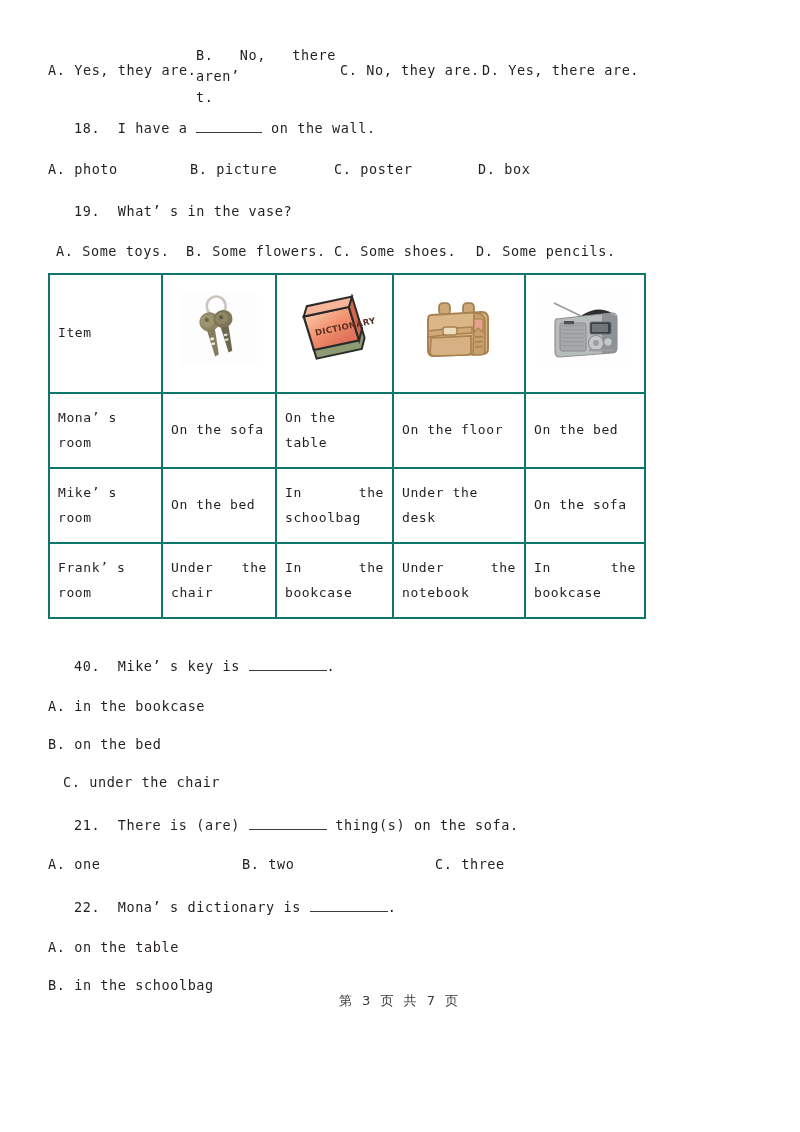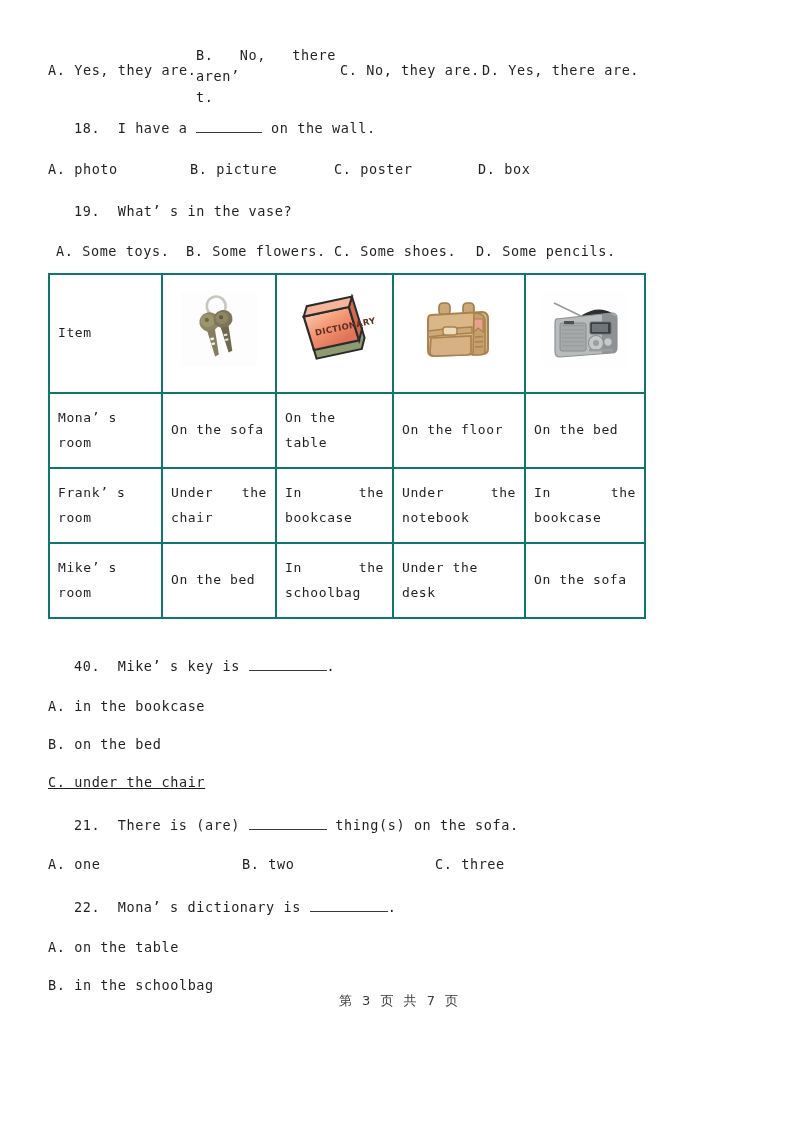--- a/index.html
+++ b/index.html
@@ -271,72 +271,72 @@
         <td class="col-c3">
           <span>On the floor</span>
         </td>
         <td class="col-c4">
           <span>On the bed</span>
         </td>
       </tr>
 
       <tr class="row-txt">
         <td class="col-item namecell">
+          <span>Mike’ s</span>
+          <span>room</span>
+        </td>
+        <td class="col-c1">
+          <span>On the bed</span>
+        </td>
+        <td class="col-c2 cell-just">
+          <span class="jrow">In the</span>
+          <span class="lrow">schoolbag</span>
+        </td>
+        <td class="col-c3">
+          <span>Under the desk</span>
+        </td>
+        <td class="col-c4">
+          <span>On the sofa</span>
+        </td>
+      </tr>
+
+      <tr class="row-txt">
+        <td class="col-item namecell">
           <span>Frank’ s</span>
           <span>room</span>
         </td>
         <td class="col-c1 cell-just">
           <span class="jrow">Under the</span>
           <span class="lrow">chair</span>
         </td>
         <td class="col-c2 cell-just">
           <span class="jrow">In the</span>
           <span class="lrow">bookcase</span>
         </td>
         <td class="col-c3 cell-just">
           <span class="jrow">Under the</span>
           <span class="lrow">notebook</span>
         </td>
         <td class="col-c4 cell-just">
           <span class="jrow">In the</span>
           <span class="lrow">bookcase</span>
-        </td>
-      </tr>
-
-      <tr class="row-txt">
-        <td class="col-item namecell">
-          <span>Mike’ s</span>
-          <span>room</span>
-        </td>
-        <td class="col-c1">
-          <span>On the bed</span>
-        </td>
-        <td class="col-c2 cell-just">
-          <span class="jrow">In the</span>
-          <span class="lrow">schoolbag</span>
-        </td>
-        <td class="col-c3">
-          <span>Under the desk</span>
-        </td>
-        <td class="col-c4">
-          <span>On the sofa</span>
         </td>
       </tr>
     </tbody>
   </table>
 
   <div class="qline" style="left:74px; top:658px;">
     <span>40</span><span>.</span>&nbsp;
     <span>Mike’ s key is</span>
     <span class="blank-underline" style="width:78px;"></span><span>.</span>
   </div>
 
   <div class="opt" style="left:48px; top:698px;">A. in the bookcase</div>
   <div class="opt" style="left:48px; top:736px;">B. on the bed</div>
-  <div class="opt" style="left:48px; top:774px;text-decoration:underline;">C. under the chair</div>
+  <div class="opt" style="left:63px; top:774px;">C. under the chair</div>
 
   <div class="qline" style="left:74px; top:817px;">
     <span>21</span><span>.</span>&nbsp;
     <span>There is (are)</span>
     <span class="blank-underline" style="width:78px;"></span>
     <span>thing(s) on the sofa.</span>
   </div>
 
   <div class="opt" style="left:48px; top:856px;">A. one</div>
   <div class="opt" style="left:242px; top:856px;">B. two</div>

